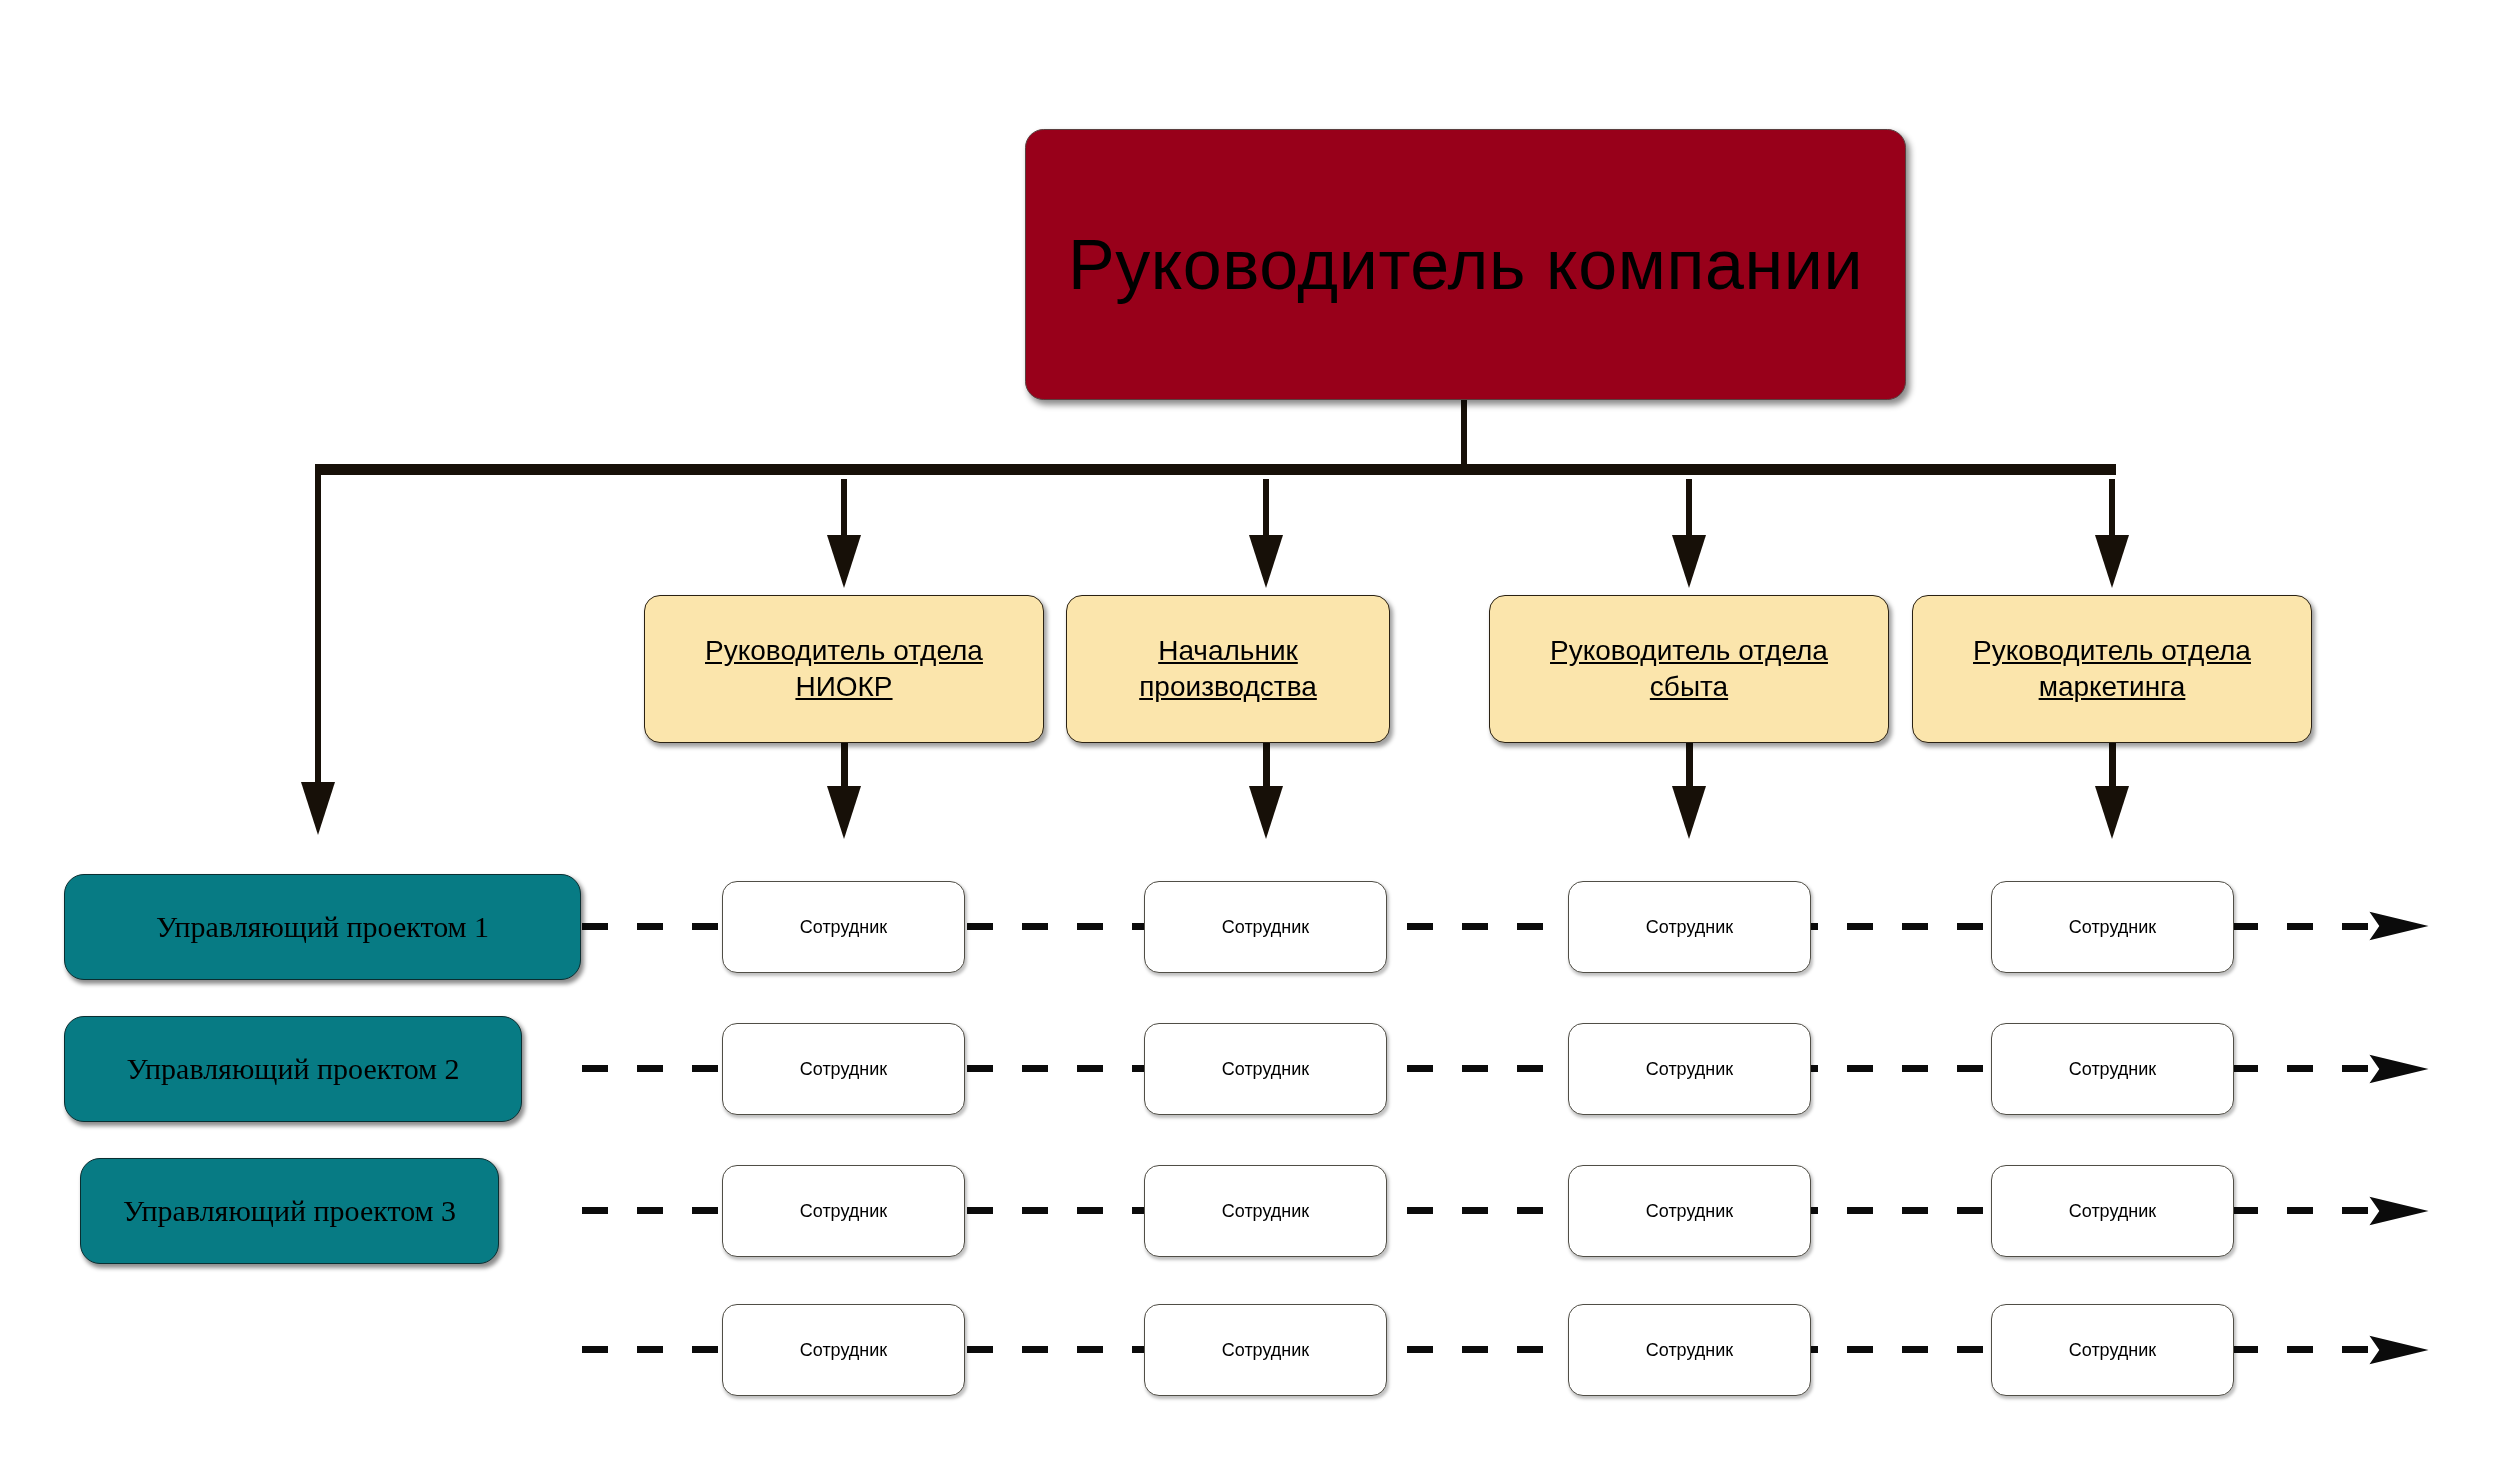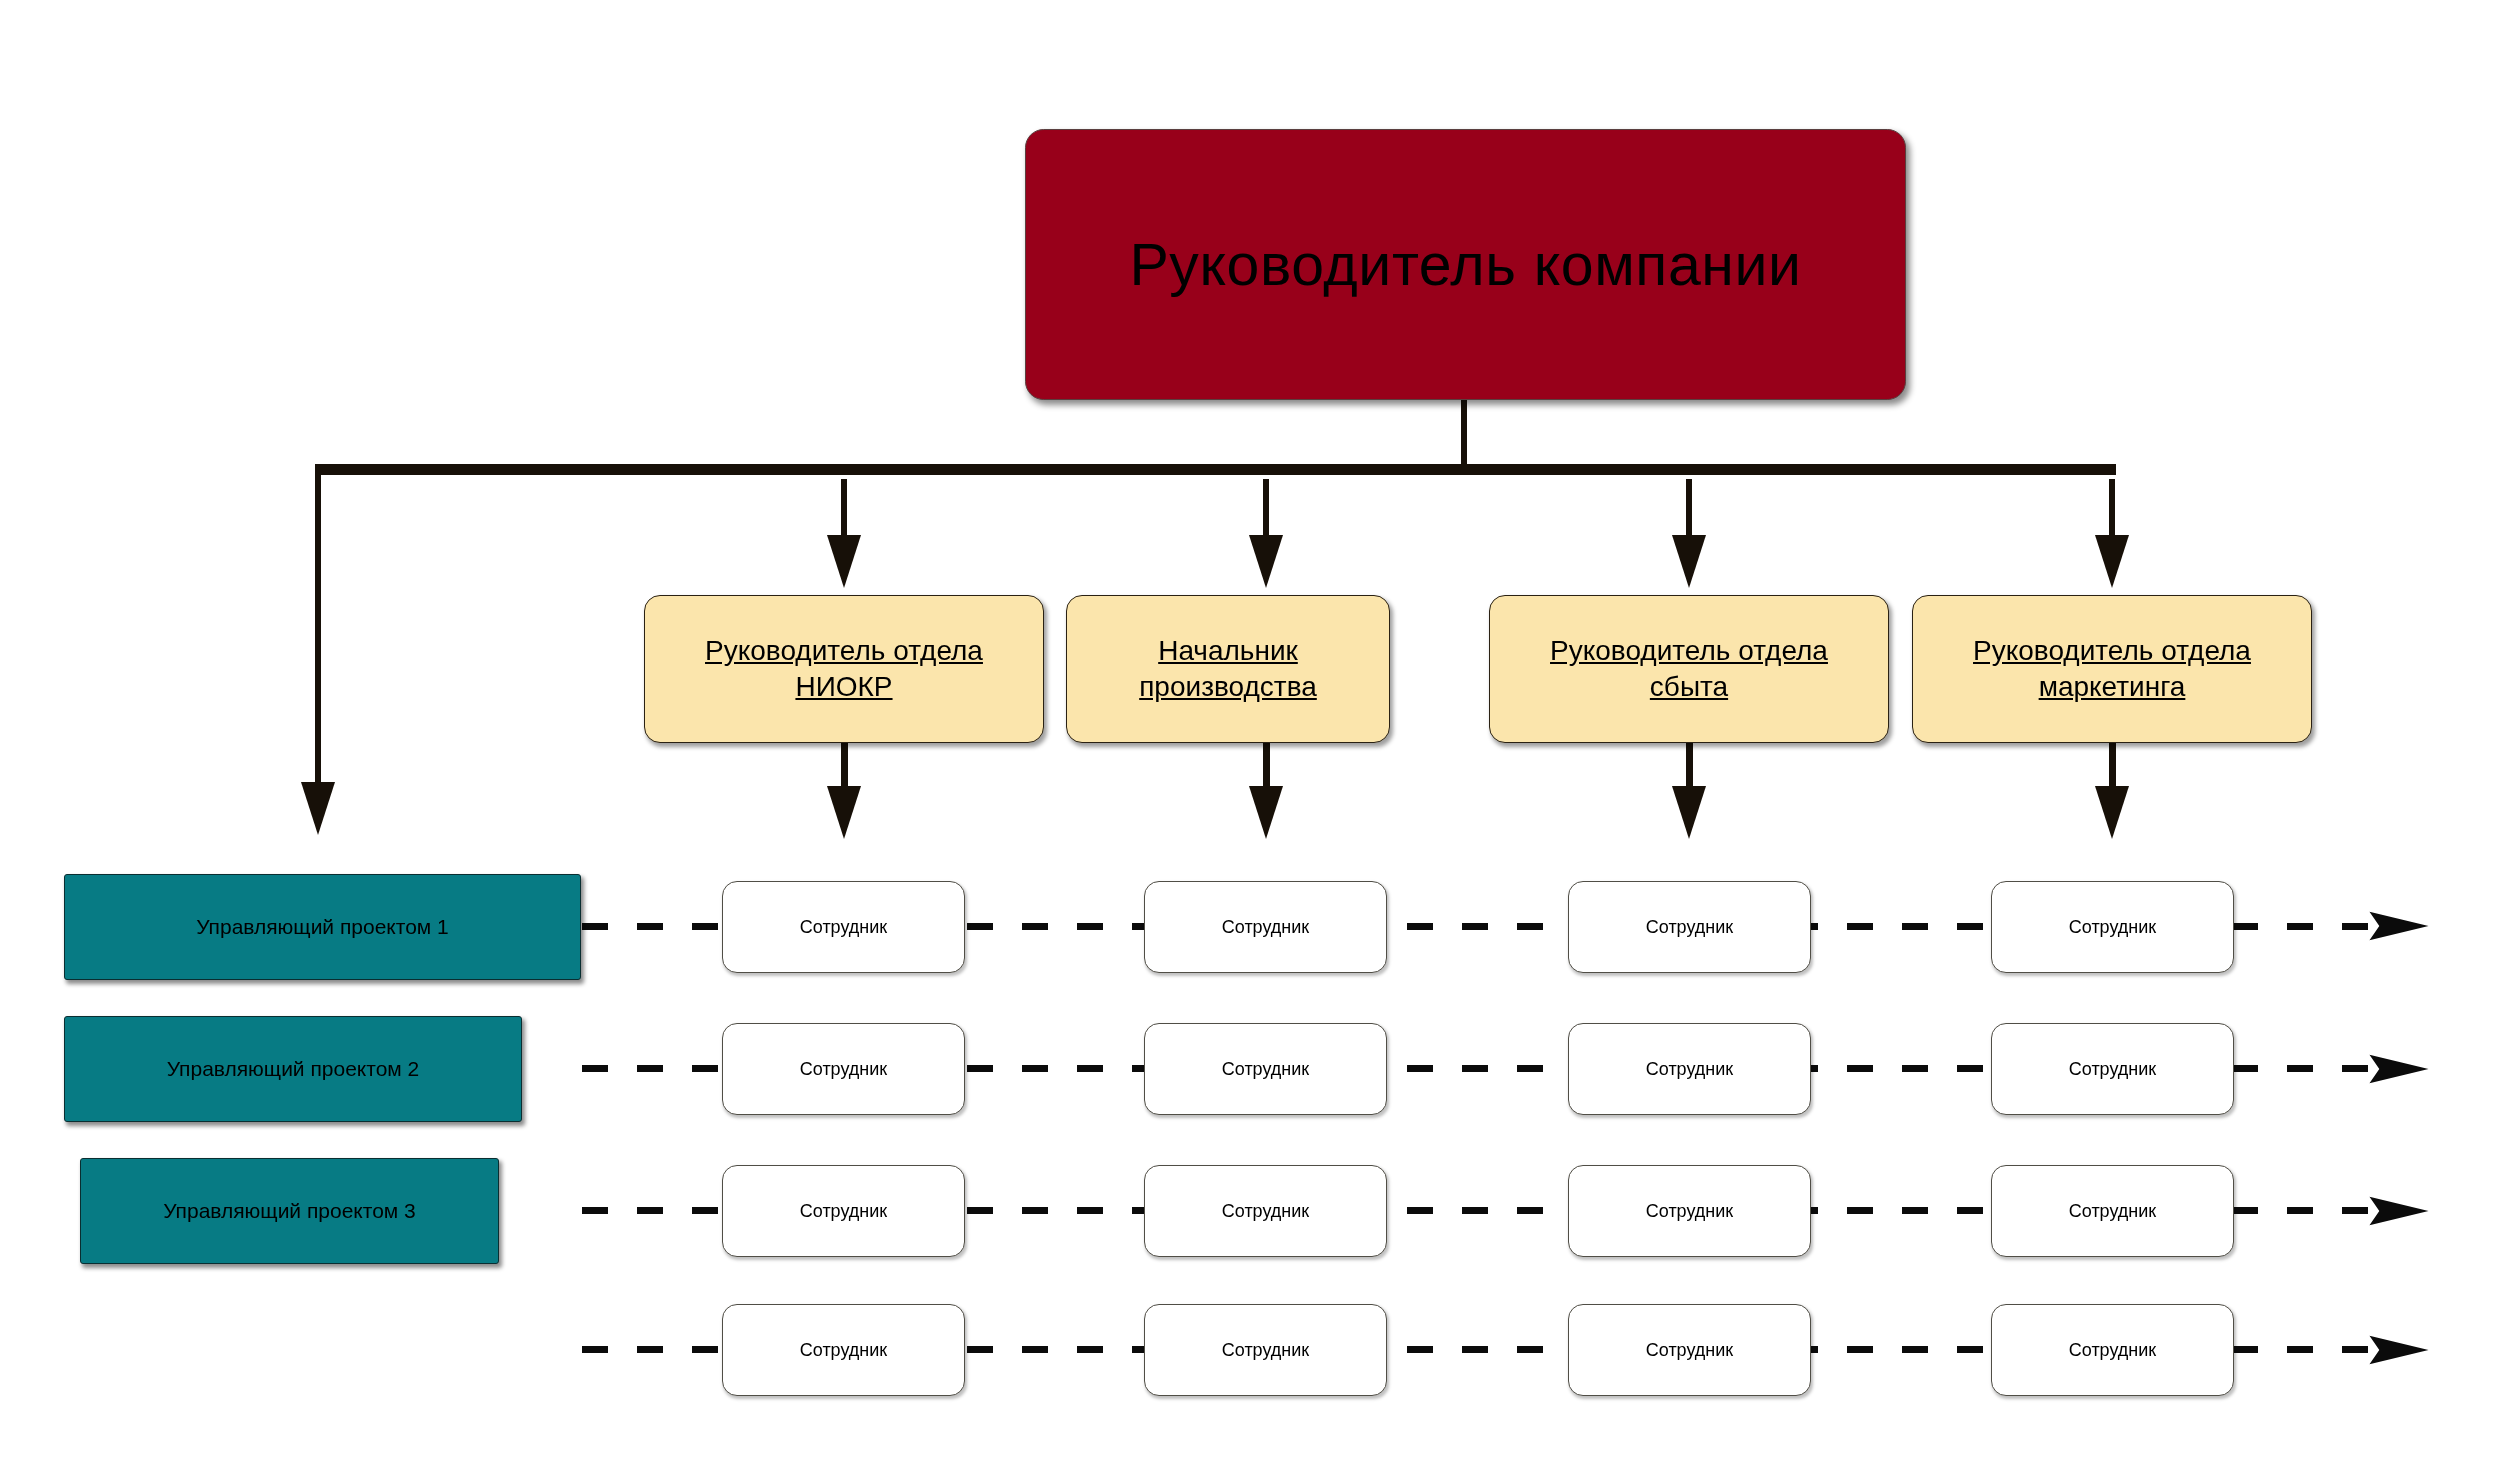--- a/index.html
+++ b/index.html
@@ -7,32 +7,32 @@
     position:relative;width:2512px;height:1483px;background:#ffffff;overflow:hidden;
     font-family:"Liberation Sans","DejaVu Sans",sans-serif;color:#000;
   }
   .node{
     position:absolute;display:flex;align-items:center;justify-content:center;
     text-align:center;box-sizing:border-box;z-index:2;color:#000;
   }
   .root-node{
     left:1025px;top:129px;width:881px;height:271px;
     background:var(--root-bg,#98001a);border-radius:18.6px;
-    font-size:59px;letter-spacing:0.6px;
+    font-size:70px;letter-spacing:0.6px;
     box-shadow:3.7px 4.3px 6.2px rgba(0,0,0,0.45);
     border:1.2px solid #5a3f3f;
   }
   .dept-node{
     background:var(--dept-bg,#fbe5ac);border:1.9px solid #2a2113;border-radius:16px;
     font-size:28px;line-height:1.28;box-shadow:2.5px 3.1px 4.3px rgba(0,0,0,0.38);text-decoration:underline;
   }
   .dept-node .ln{display:block;}
   .pm-node{
-    background:var(--pm-bg,#077b84);border:1.2px solid #0a2e31;border-radius:3px;
-    font-size:21px;box-shadow:2.5px 3.1px 4.3px rgba(0,0,0,0.45);
+    background:var(--pm-bg,#077b84);border:1.2px solid #0a2e31;border-radius:20px;
+    font-size:30px;box-shadow:2.5px 3.1px 4.3px rgba(0,0,0,0.45);font-family:Liberation Serif, serif;
   }
   .emp-node{
     background:var(--emp-bg,#ffffff);border:1.9px solid #504e46;border-radius:15px;
     font-size:18px;box-shadow:1.9px 2.5px 3.1px rgba(0,0,0,0.25);
   }
   .line{position:absolute;background:var(--line,#171008);z-index:1;}
   .tri-down{
     position:absolute;width:0;height:0;z-index:1;
     border-left:17.4px solid transparent;border-right:17.4px solid transparent;
     border-top:53px solid var(--line,#171008);

